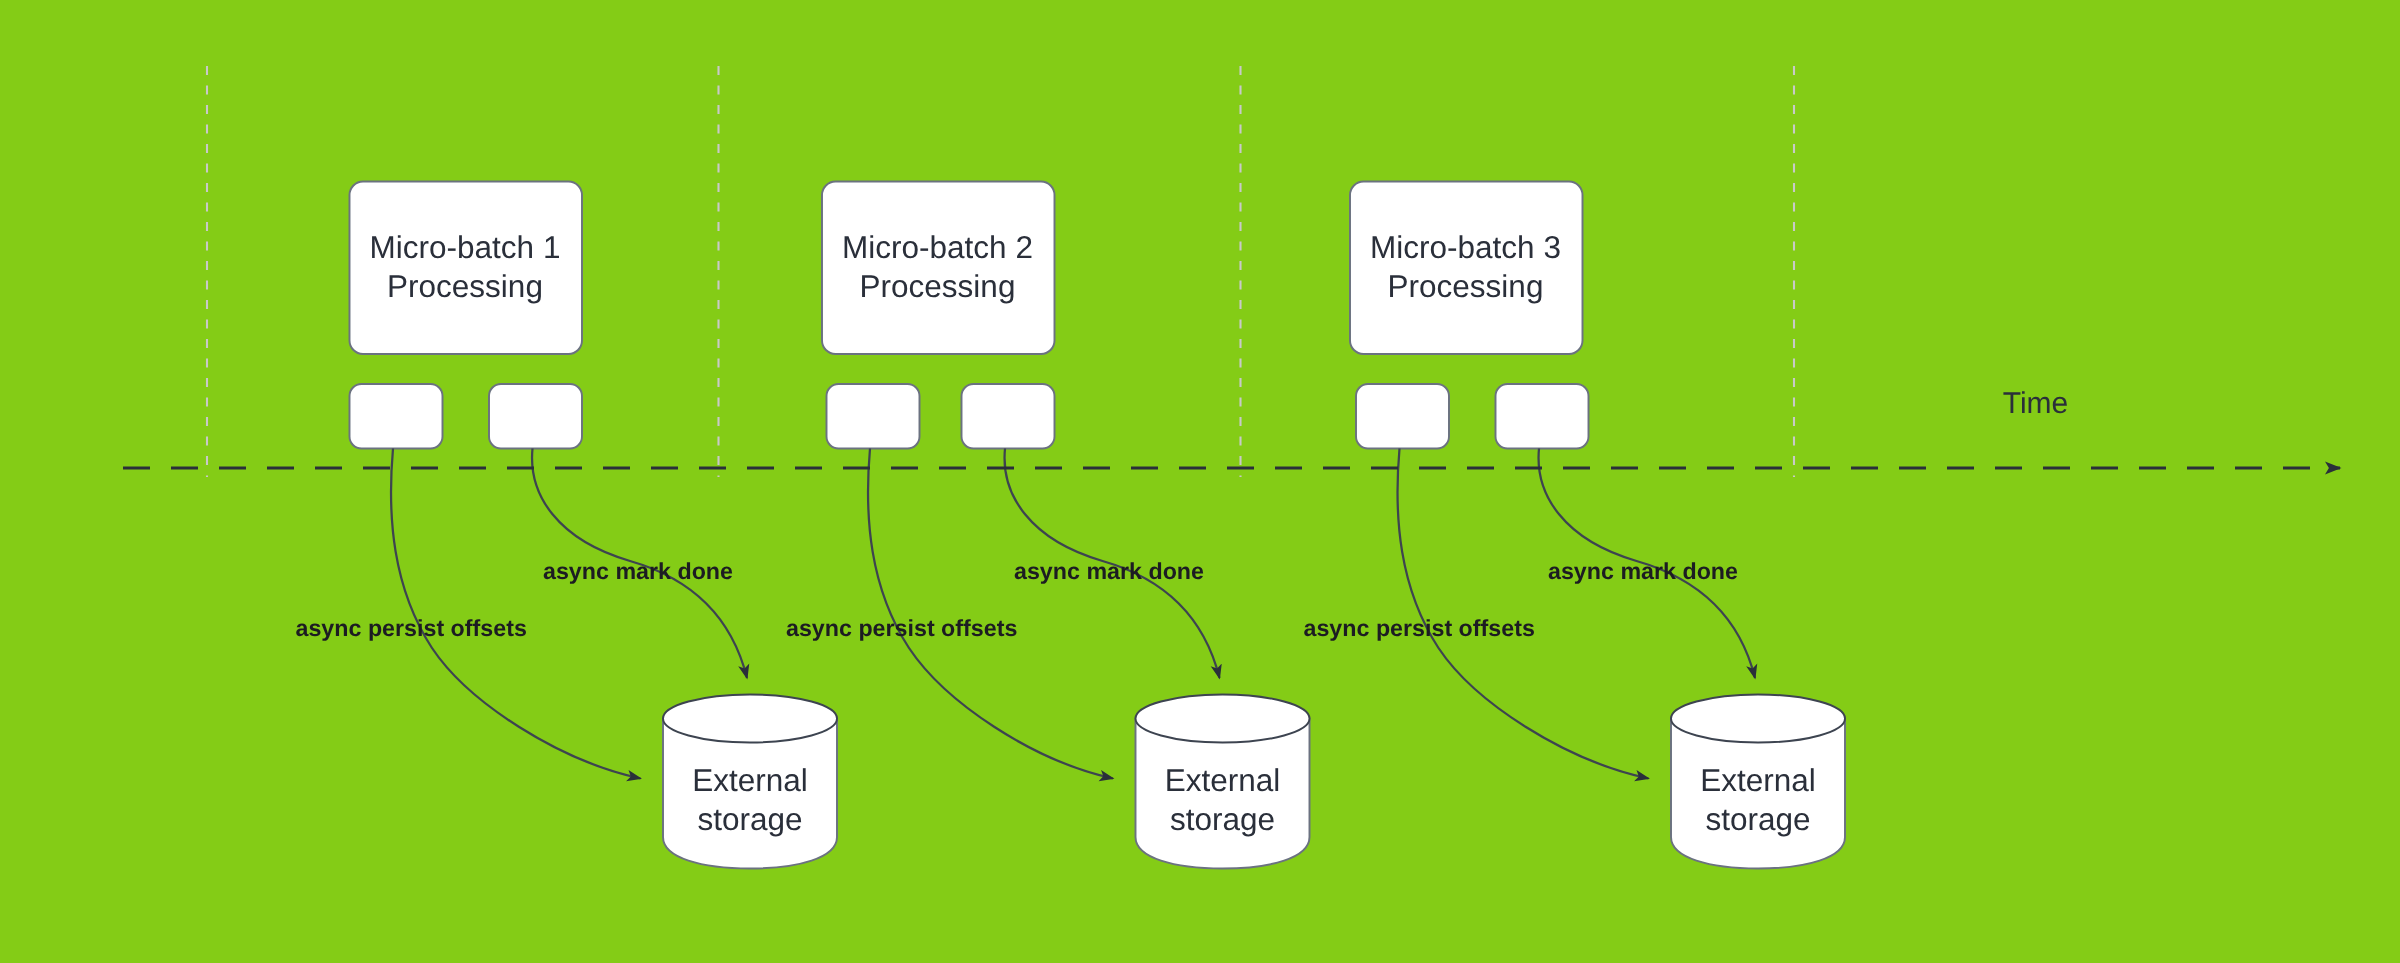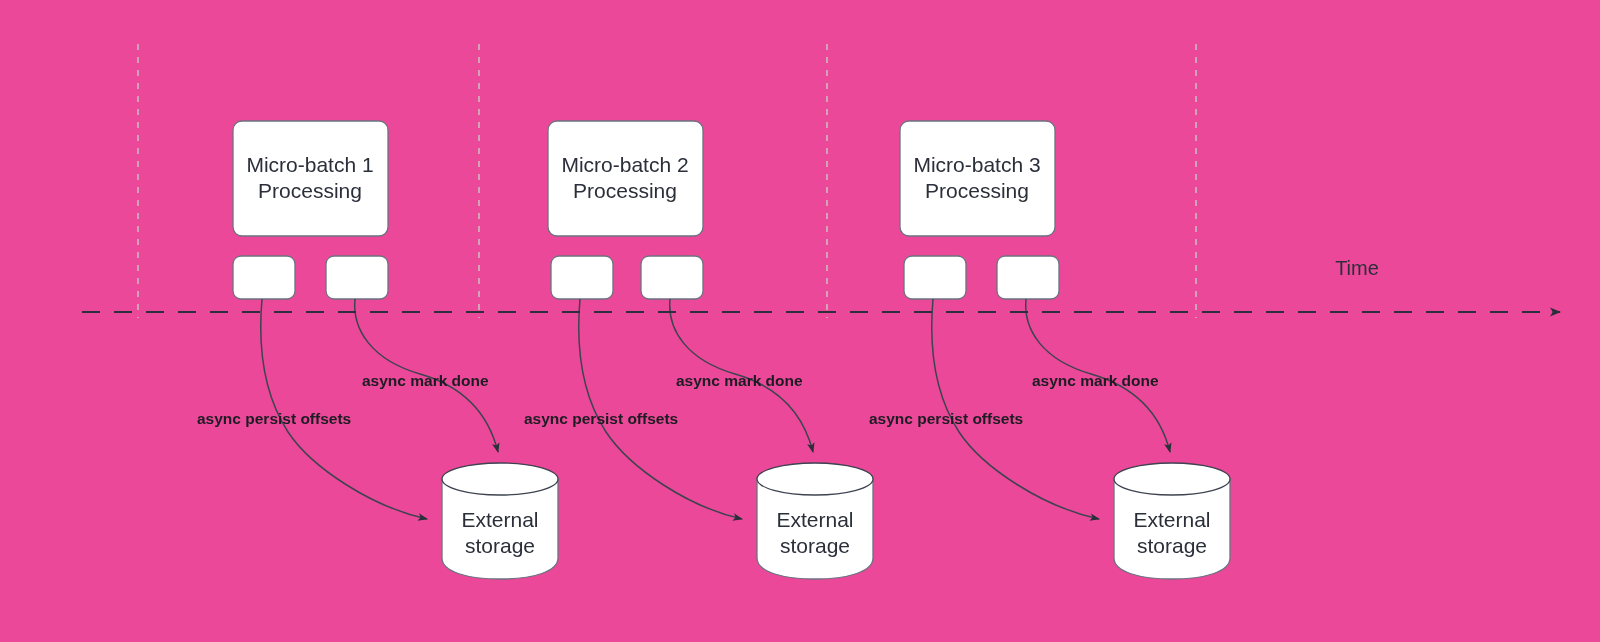--- a/index.html
+++ b/index.html
@@ -10,21 +10,21 @@
   body {
     width: 1600px;
     height: 642px;
     font-family: "Liberation Sans", sans-serif;
     overflow: hidden;
   }
   #canvas {
     position: relative;
     width: 1600px;
     height: 642px;
-    background: #ec4899;
+    background: #84cc16;
   }
   svg.diagram {
     position: absolute;
     left: 0;
     top: 0;
     width: 1600px;
     height: 642px;
   }
   .shape-stroke {
     fill: #ffffff;

